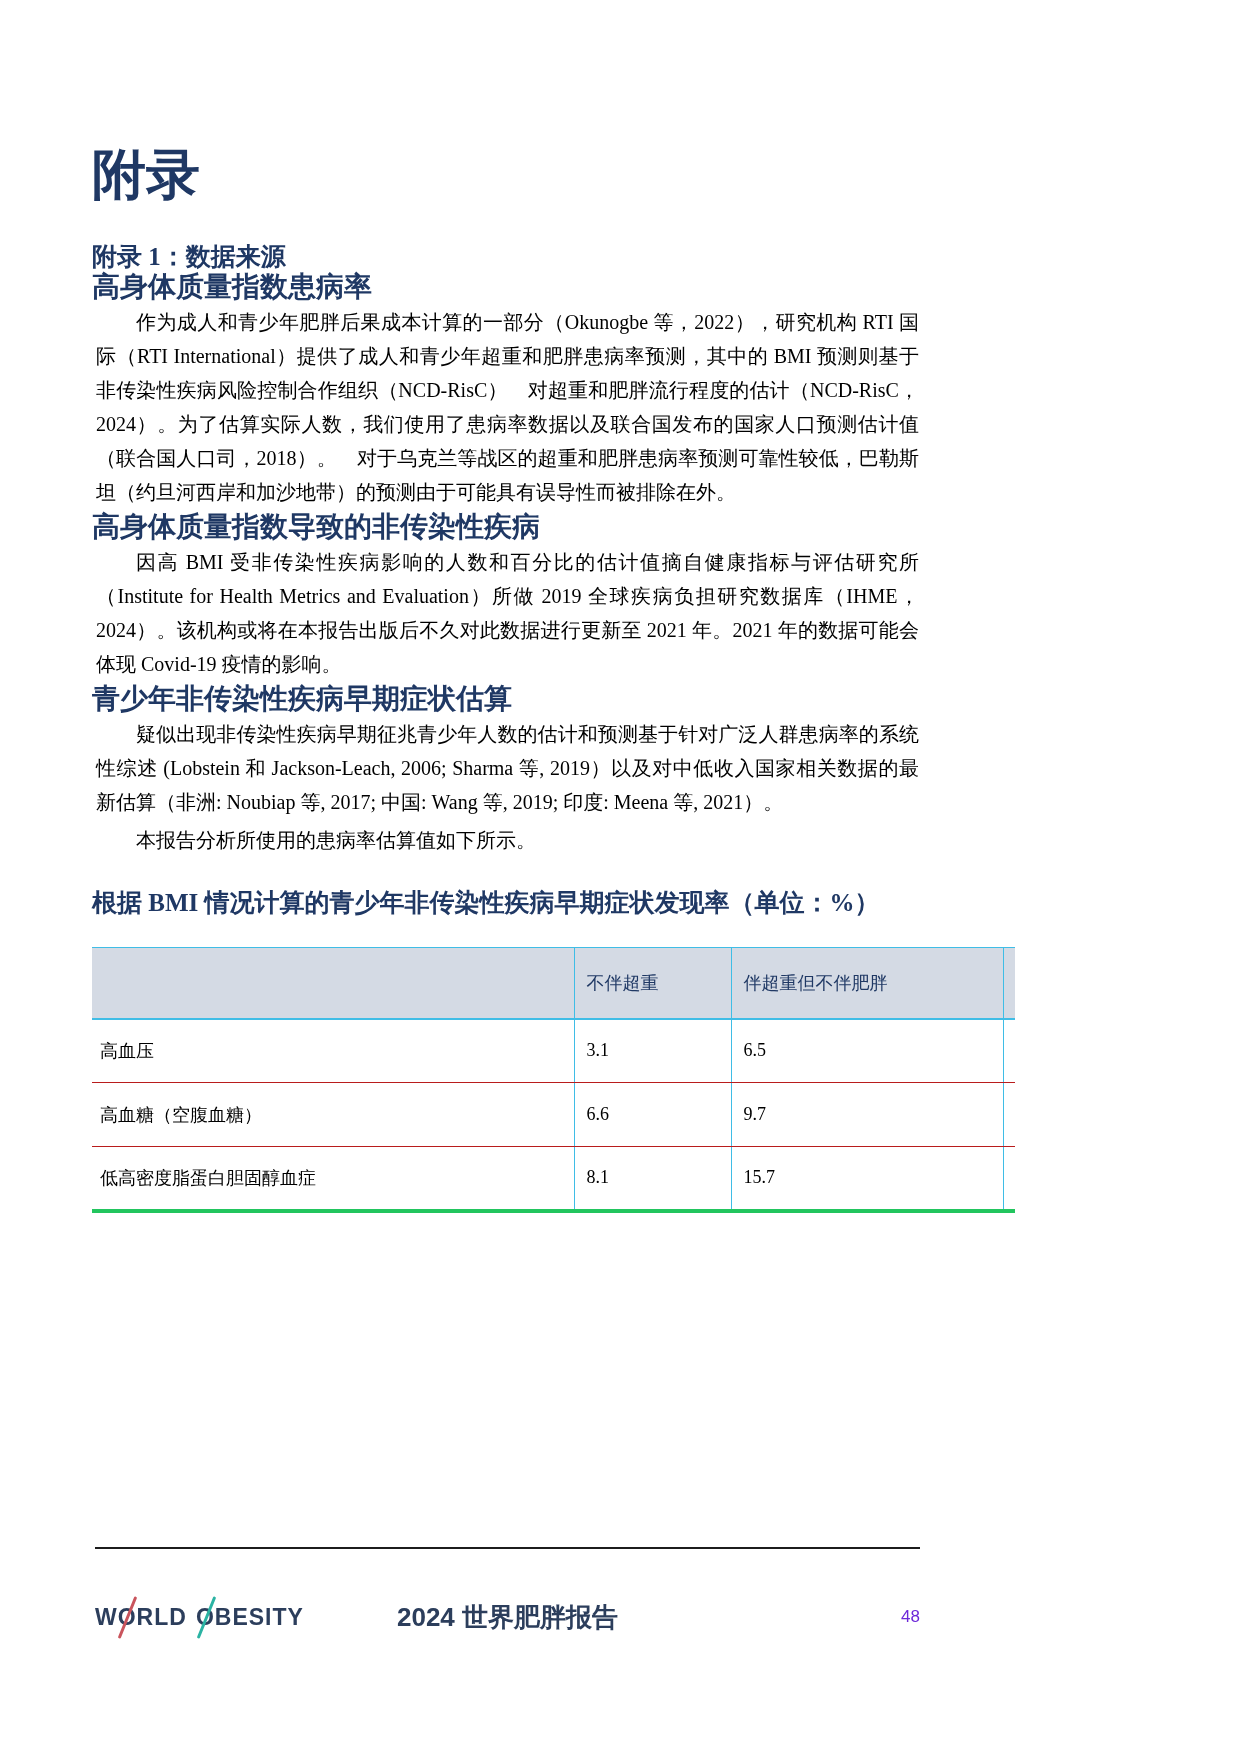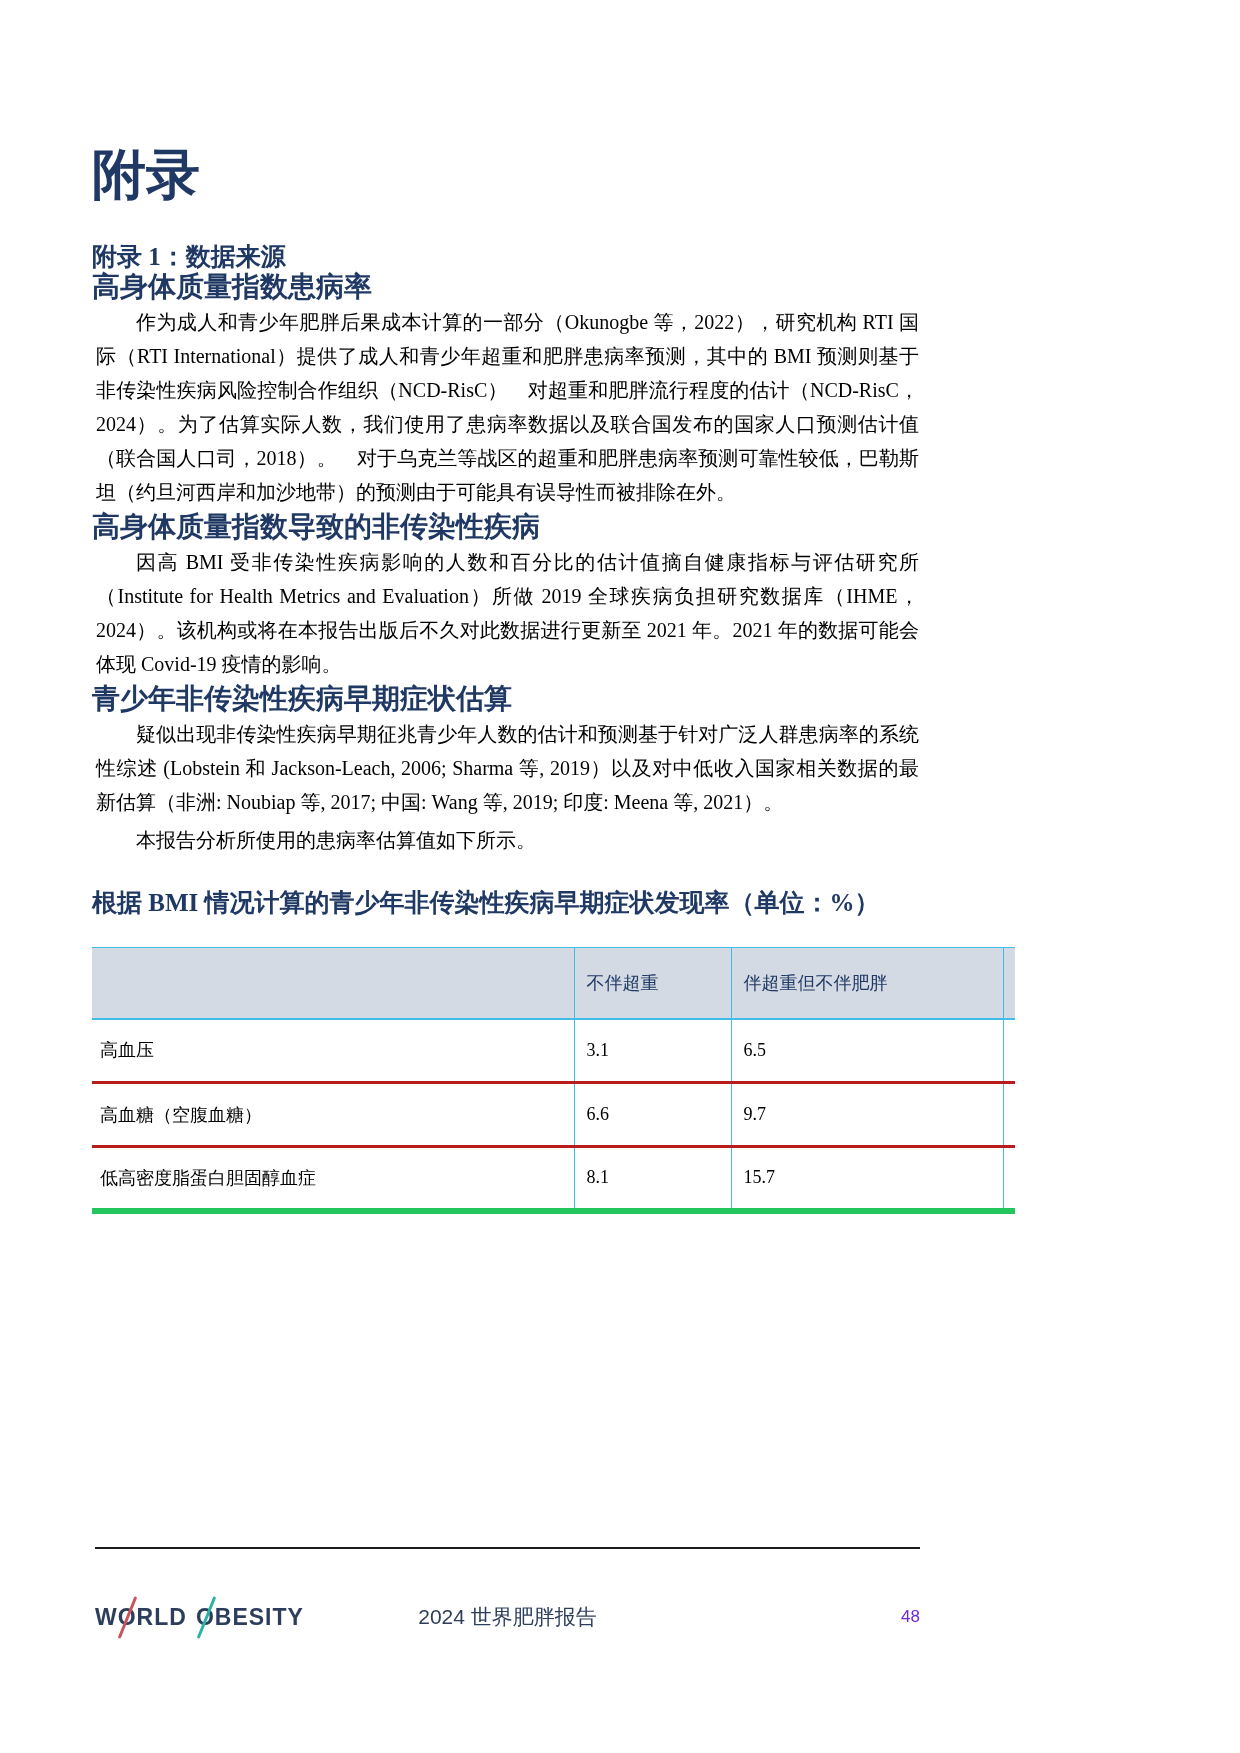--- a/index.html
+++ b/index.html
@@ -82,24 +82,24 @@
     text-align: left;
     padding: 0 0 0 12px;
     border-top: 1px solid #3fbde6;
     border-bottom: 2px solid #3fbde6;
     vertical-align: middle;
   }
   table.ncd-table tbody tr { height: 64px; }
   table.ncd-table tbody td {
     padding: 0 0 0 12px;
     vertical-align: middle;
-    border-bottom: 3px solid #b91c1c;
+    border-bottom: 1px solid #b91c1c;
     color: #000000;
   }
-  table.ncd-table tbody tr:last-child td { border-bottom: 6px solid #22c55e; }
+  table.ncd-table tbody tr:last-child td { border-bottom: 4px solid #22c55e; }
   table.ncd-table th + th,
   table.ncd-table td + td { border-left: 1px solid #3fbde6; }
   table.ncd-table .row-label { padding-left: 8px; }
 
   .footer-rule {
     position: absolute;
     left: 95px;
     right: 95px;
     top: 1547px;
     border-top: 2px solid #1c1c1c;
@@ -135,23 +135,24 @@
     transform: rotate(22deg);
   }
   .logo .slash.red  { background: #c9545c; }
   .logo .slash.teal { background: #2bb3a3; }
   .logo .word-gap { display: inline-block; width: 9px; }
 
   .report-title {
     position: absolute;
     left: 50%;
     transform: translateX(-50%);
-    font-size: 21px;
+    font-size: 26px;
     color: #2c3e5c;
     white-space: nowrap;
+    font-weight: bold;
   }
   .page-number {
     margin-left: auto;
     font-size: 17px;
     color: #6d28d9;
   }
 </style>
 </head>
 <body>
 

